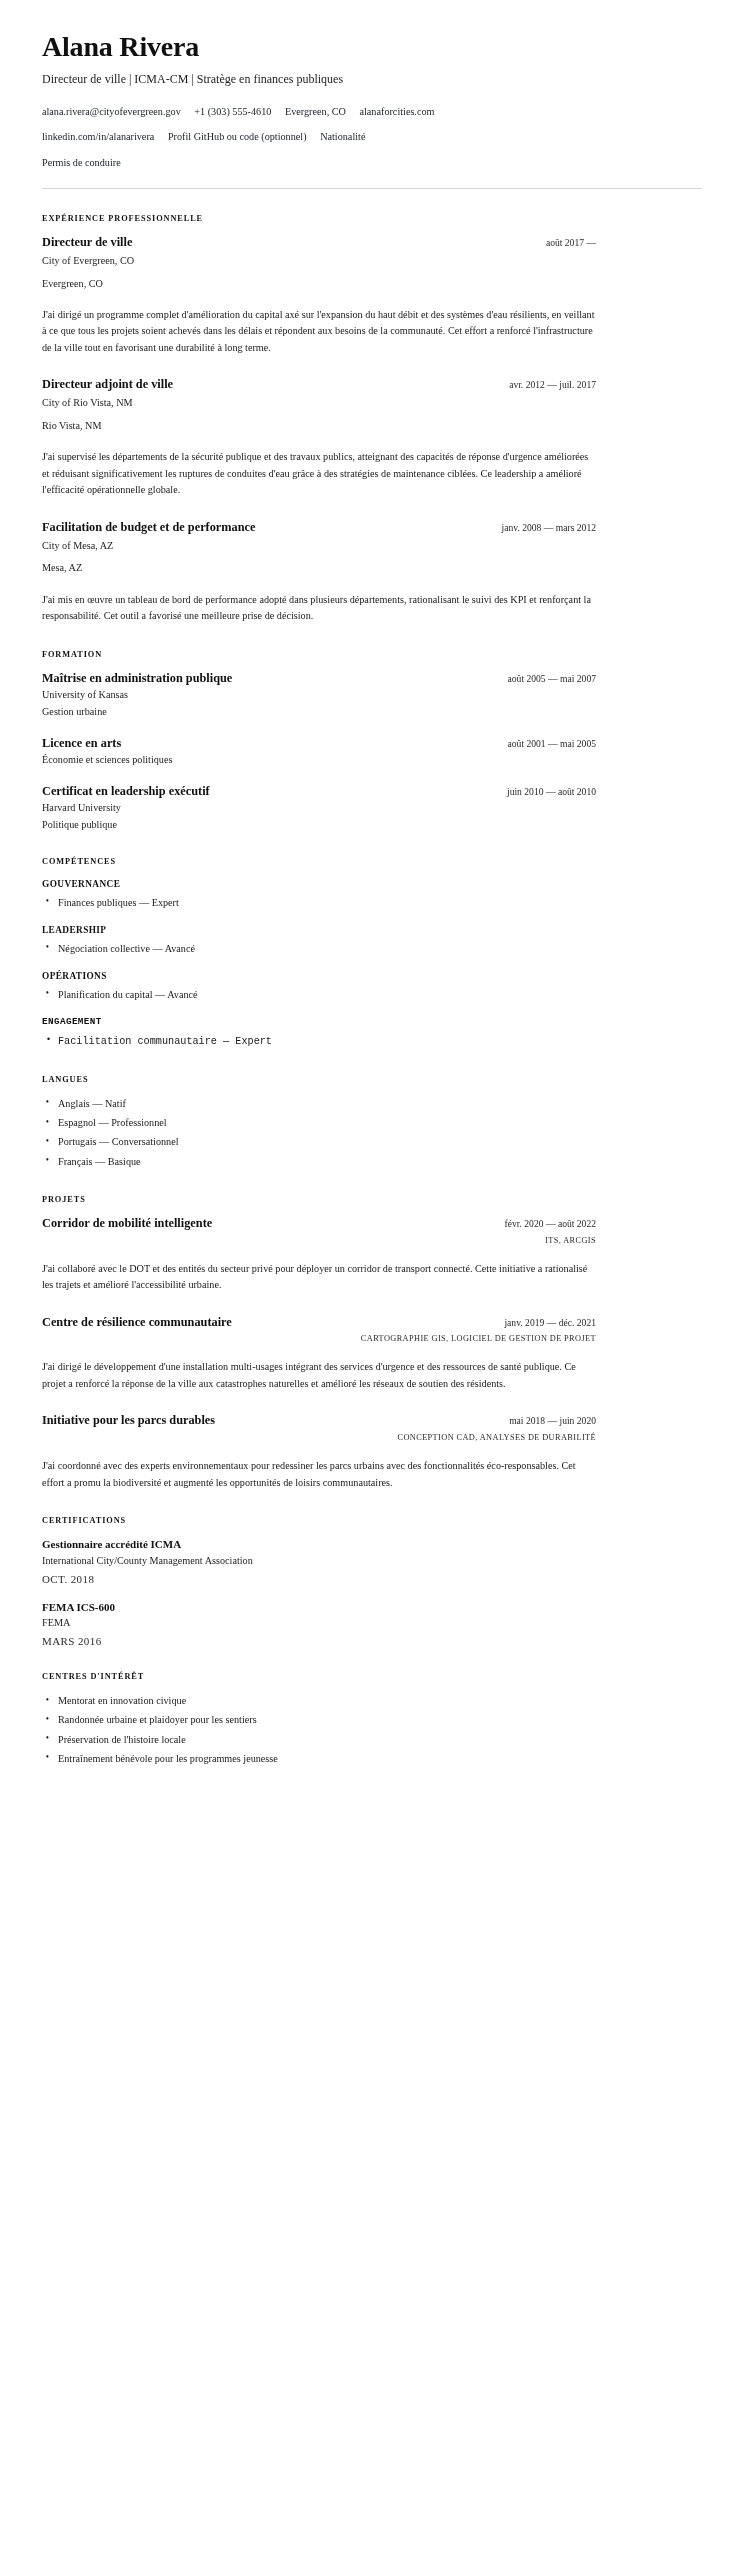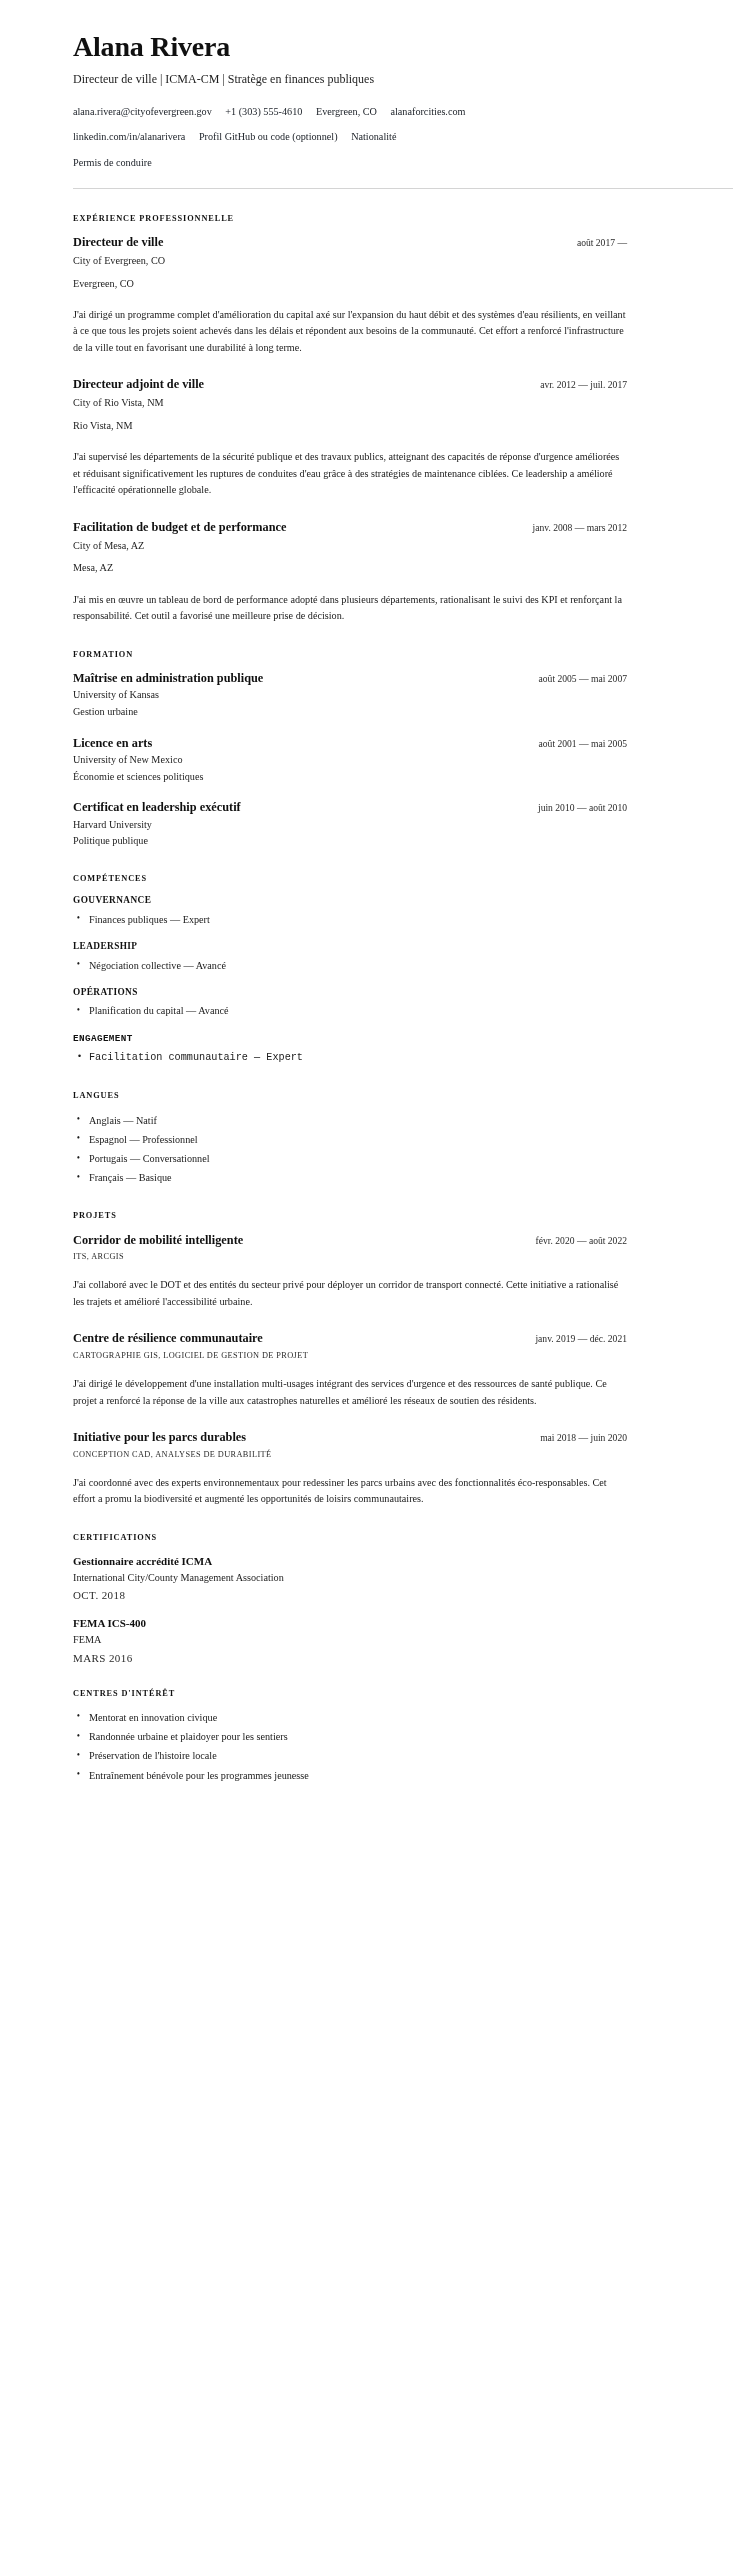--- a/index.html
+++ b/index.html
@@ -11,21 +11,20 @@
   body {
     width: 741px;
     min-height: 2576px;
     font-family: "Liberation Serif", "DejaVu Serif", serif;
     color: #1a1a1a;
     -webkit-font-smoothing: antialiased;
   }
   .page {
     width: 634px;
     padding: 32px 38px 25px 42px;
-    margin-left: 31px;
   }
 
   
   .name {
     font-size: 28px;
     font-weight: 700;
     letter-spacing: -0.2px;
     line-height: 1.05;
     margin: 0 0 10px 0;
     color: #101010;
@@ -106,20 +105,21 @@
     line-height: 1.5;
     color: #1d1d1d;
     margin-top: 7.4px;
   }
   .entry-tech {
     font-size: 8.3px;
     letter-spacing: 0.4px;
     text-transform: uppercase;
     color: #2b2b2b;
     margin-top: 4.3px;
+    text-align: right;
   }
   .entry-desc {
     font-size: 10.2px;
     line-height: 1.62;
     margin-top: 16px;
     max-width: 623px;
     color: #1a1a1a;
   }
 
   
@@ -256,21 +256,20 @@
       </div>
       <div class="edu-sub">University of Kansas</div>
       <div class="edu-sub">Gestion urbaine</div>
     </div>
 
     <div class="edu-entry">
       <div class="entry-head">
         <div class="entry-title">Licence en arts</div>
         <div class="entry-date">août 2001 — mai 2005</div>
       </div>
-      <div class="edu-sub">University of New Mexico</div>
       <div class="edu-sub">Économie et sciences politiques</div>
     </div>
 
     <div class="edu-entry">
       <div class="entry-head">
         <div class="entry-title">Certificat en leadership exécutif</div>
         <div class="entry-date">juin 2010 — août 2010</div>
       </div>
       <div class="edu-sub">Harvard University</div>
       <div class="edu-sub">Politique publique</div>
@@ -353,21 +352,21 @@
   <section class="section">
     <h2 class="section-title">CERTIFICATIONS</h2>
 
     <div class="cert-entry">
       <div class="cert-title">Gestionnaire accrédité ICMA</div>
       <div class="cert-issuer">International City/County Management Association</div>
       <div class="cert-date">OCT. 2018</div>
     </div>
 
     <div class="cert-entry">
-      <div class="cert-title">FEMA ICS-400</div>
+      <div class="cert-title">FEMA ICS-600</div>
       <div class="cert-issuer">FEMA</div>
       <div class="cert-date">MARS 2016</div>
     </div>
   </section>
 
   <section class="section">
     <h2 class="section-title">CENTRES D'INTÉRÊT</h2>
     <ul class="bullets">
       <li>Mentorat en innovation civique</li>
       <li>Randonnée urbaine et plaidoyer pour les sentiers</li>

